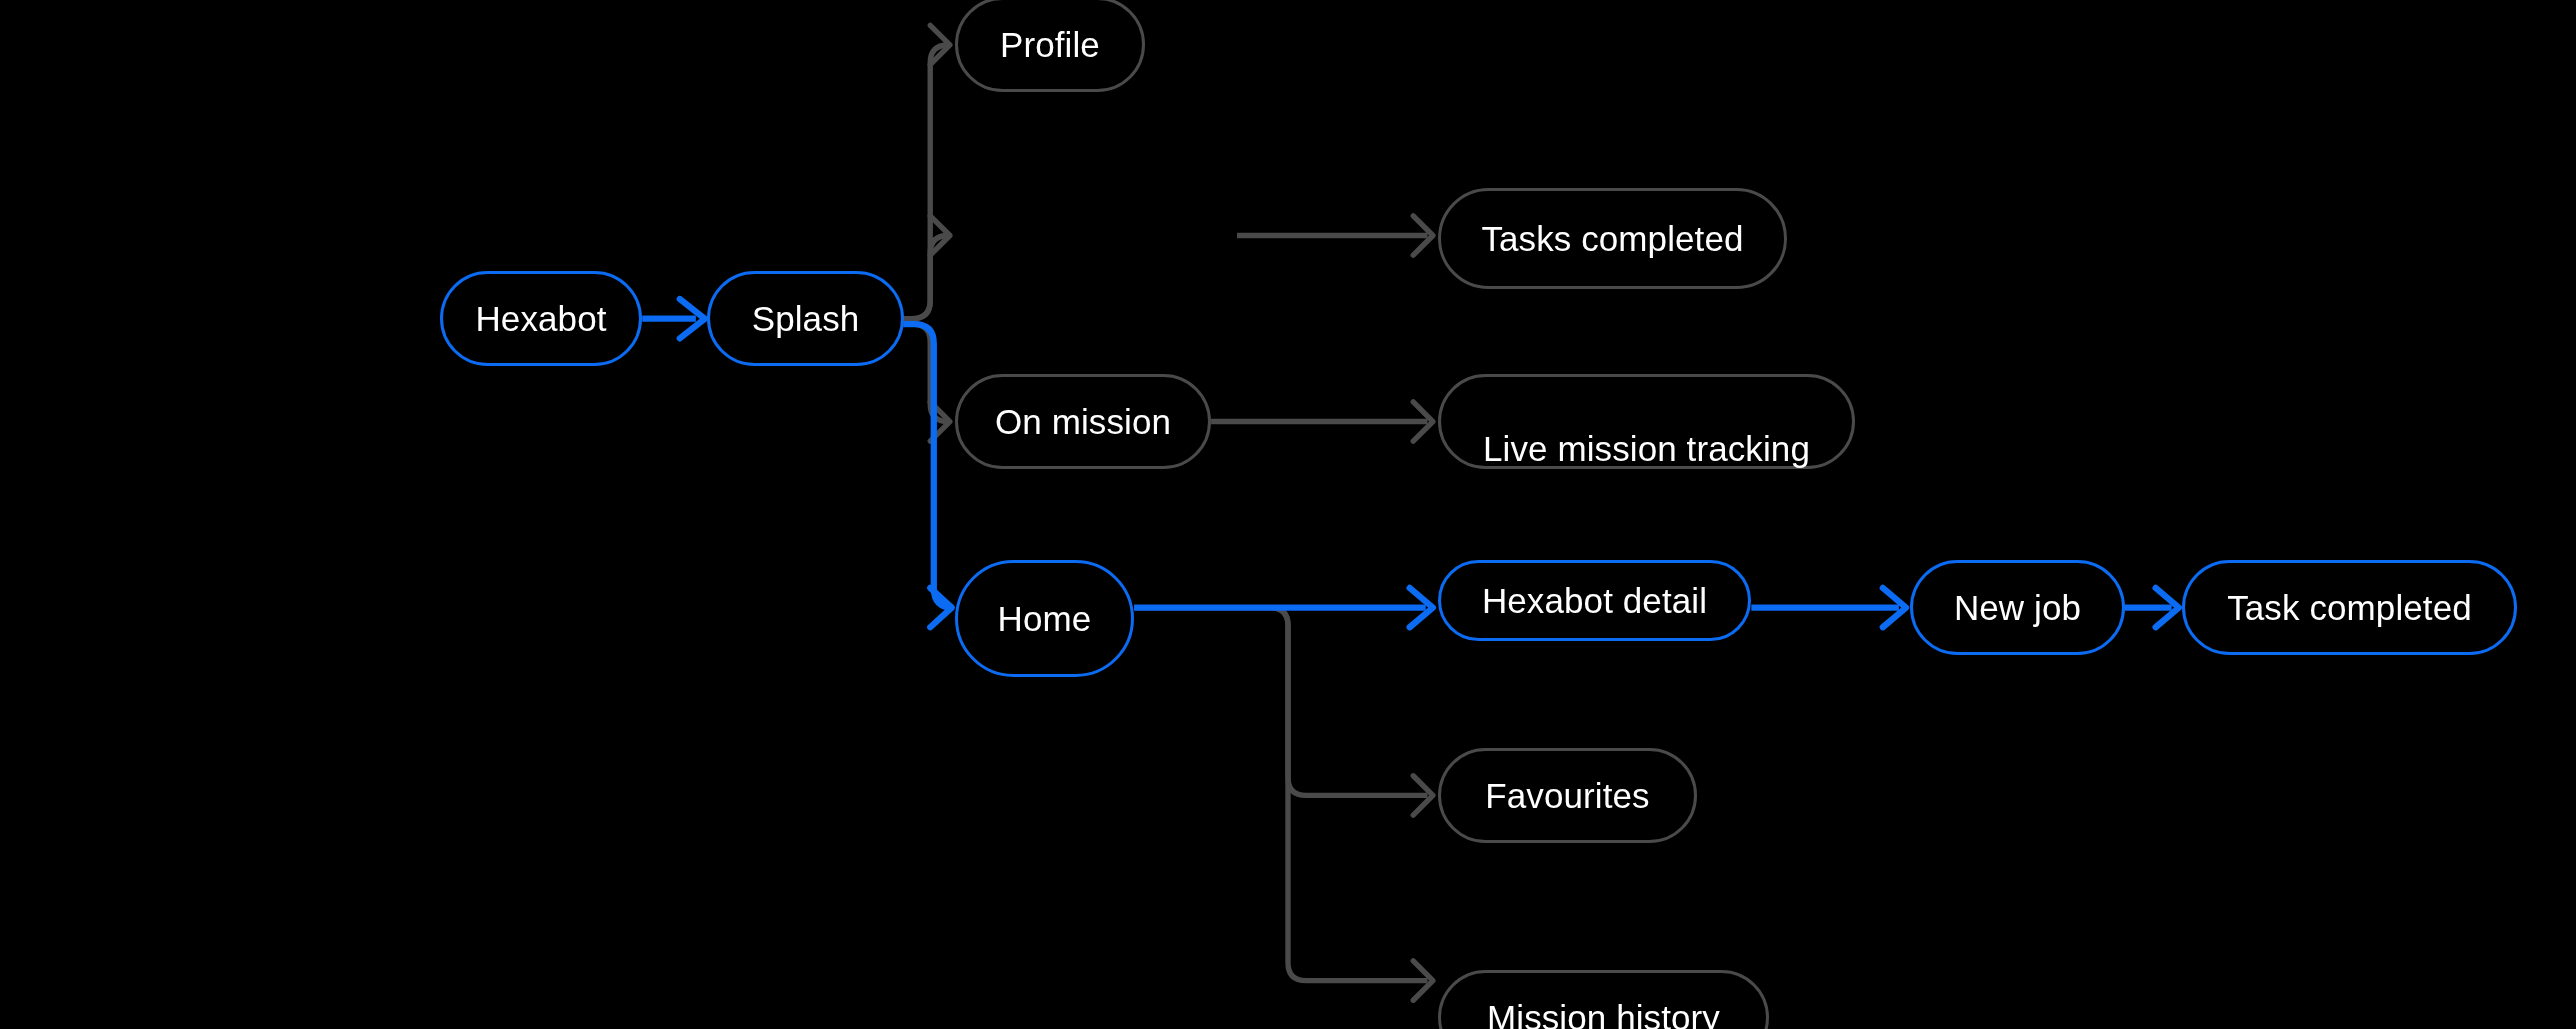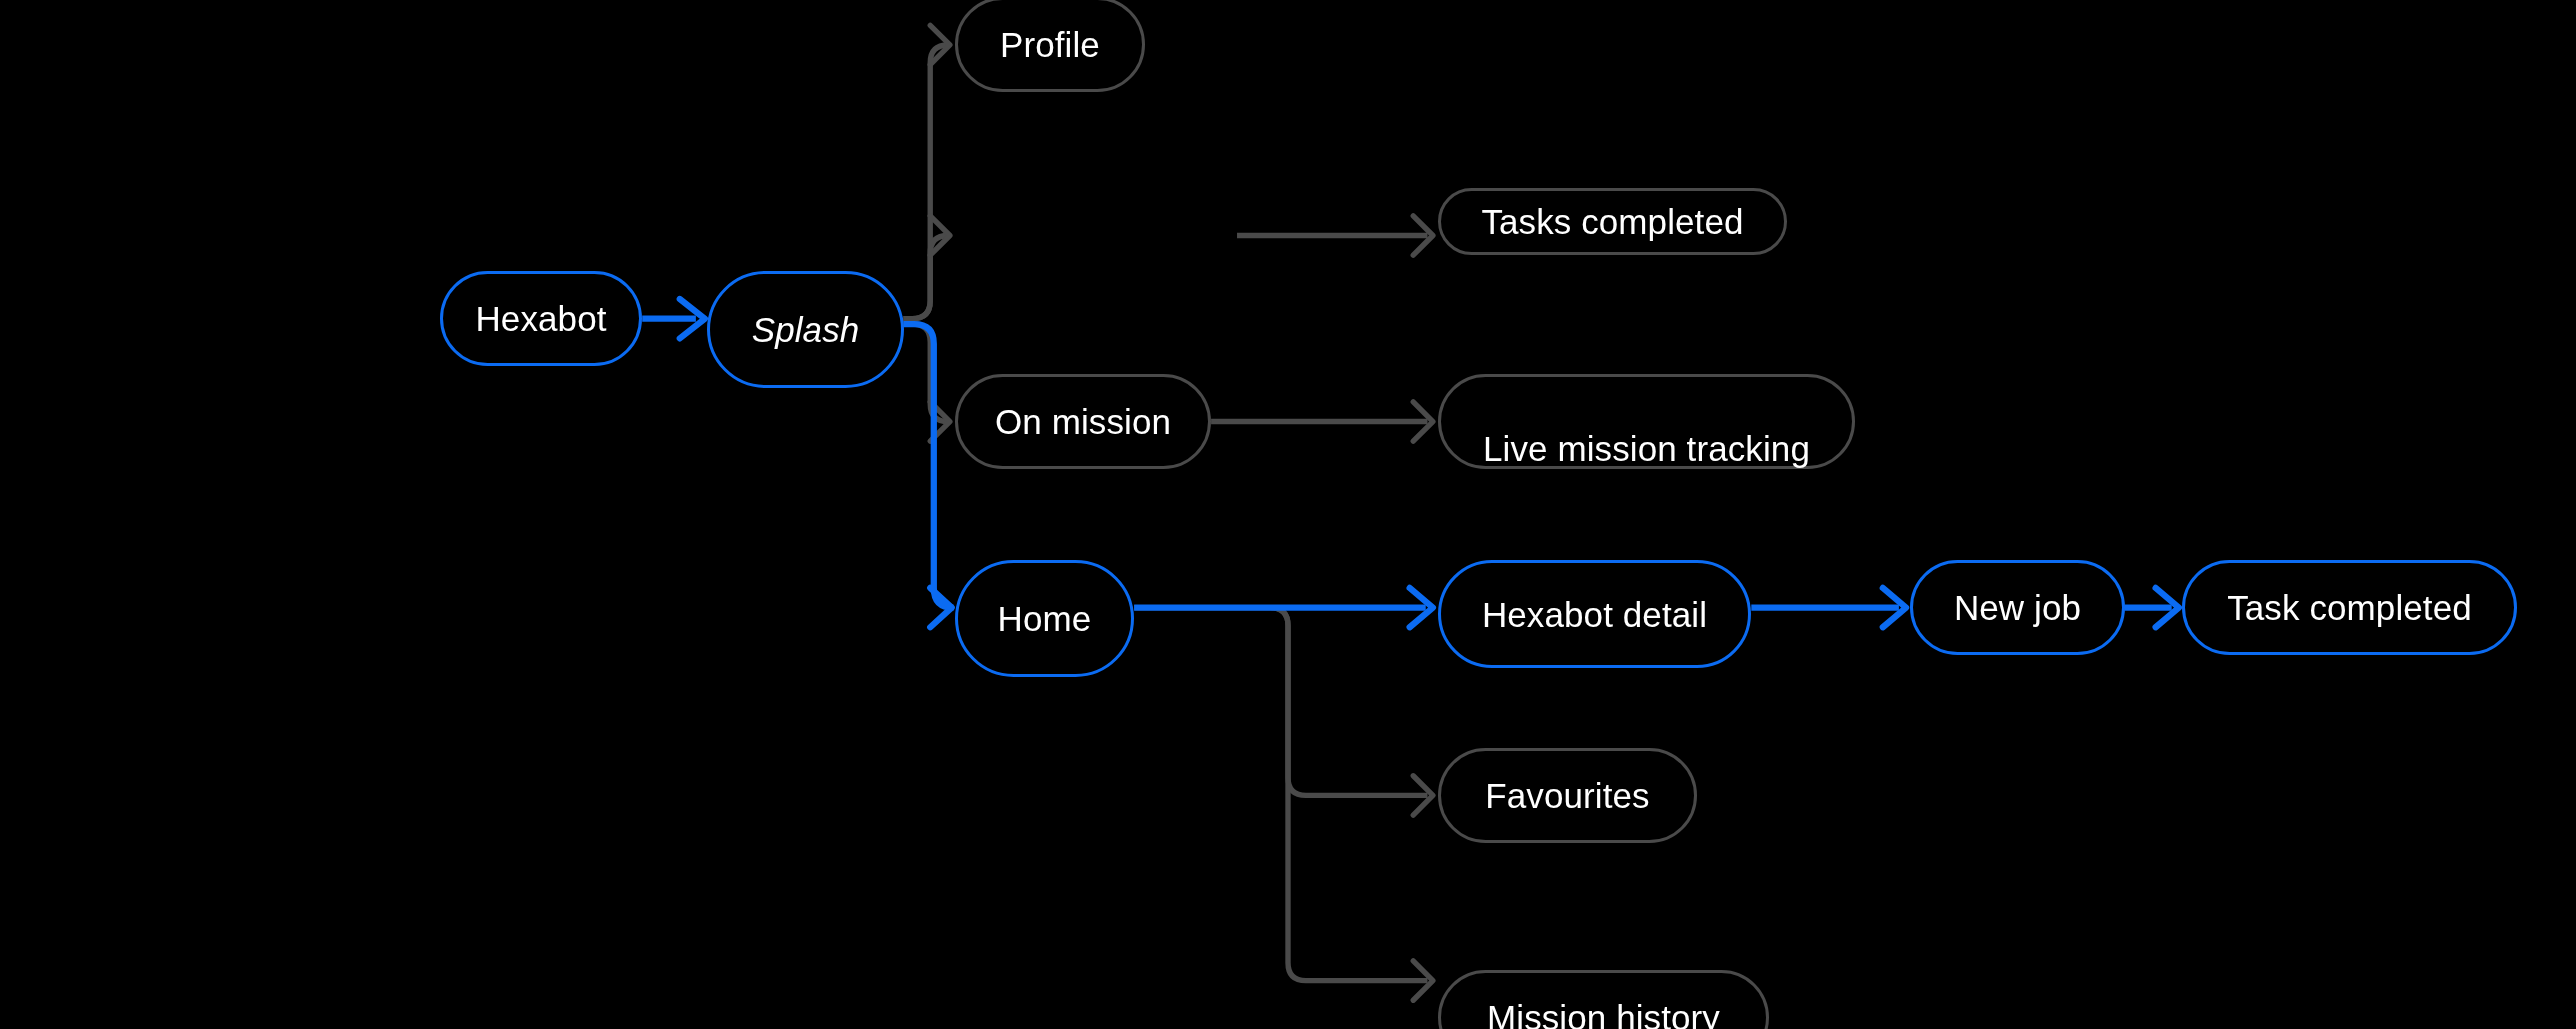--- a/index.html
+++ b/index.html
@@ -110,39 +110,39 @@
 
     <g>
       <path d="M 2375 679 L 2428 679" fill="none" stroke="#0b6bf2" stroke-width="7"></path>
       <path d="M 2410 657 L 2436 679 L 2410 701" fill="none" stroke="#0b6bf2" stroke-width="7" stroke-linecap="round" stroke-linejoin="round"></path>
     </g>
   </svg>
 
   <div class="node active" style="left:440px;  top:271px;  width:202px; height:95px;">
       <span class="node-label">Hexabot</span>
     </div>
-  <div class="node active" style="left:707px;  top:271px;  width:197px; height:117px;font-style:italic;">
+  <div class="node active" style="left:707px;  top:271px;  width:197px; height:95px;">
       <span class="node-label">Splash</span>
     </div>
   <div class="node inactive" style="left:955px; top:-2.7px;   width:190px; height:95px;">
       <span class="node-label">Profile</span>
     </div>
-  <div class="node inactive" style="left:1438px; top:188px;  width:349px; height:67px;">
+  <div class="node inactive" style="left:1438px; top:188px;  width:349px; height:101px;">
       <span class="node-label">Tasks completed</span>
     </div>
   <div class="node inactive" style="left:955px; top:374px;  width:256px; height:95px;">
       <span class="node-label">On mission</span>
     </div>
   <div class="node inactive" style="left:1438px; top:374px; width:417px; height:95px;align-items:flex-end;">
       <span class="node-label">Live mission tracking</span>
     </div>
   <div class="node active" style="left:955px; top:532px;  width:179px; height:117px;margin-top:28px;">
       <span class="node-label">Home</span>
     </div>
-  <div class="node active" style="left:1438px; top:560px;  width:313px; height:108px;">
+  <div class="node active" style="left:1438px; top:560px;  width:313px; height:81px;">
       <span class="node-label">Hexabot detail</span>
     </div>
   <div class="node active" style="left:1910px; top:560px;  width:215px; height:95px;">
       <span class="node-label">New job</span>
     </div>
   <div class="node active" style="left:2182px; top:560px;  width:335px; height:95px;">
       <span class="node-label">Task completed</span>
     </div>
   <div class="node inactive" style="left:1438px; top:748px;  width:259px; height:95px;">
       <span class="node-label">Favourites</span>

